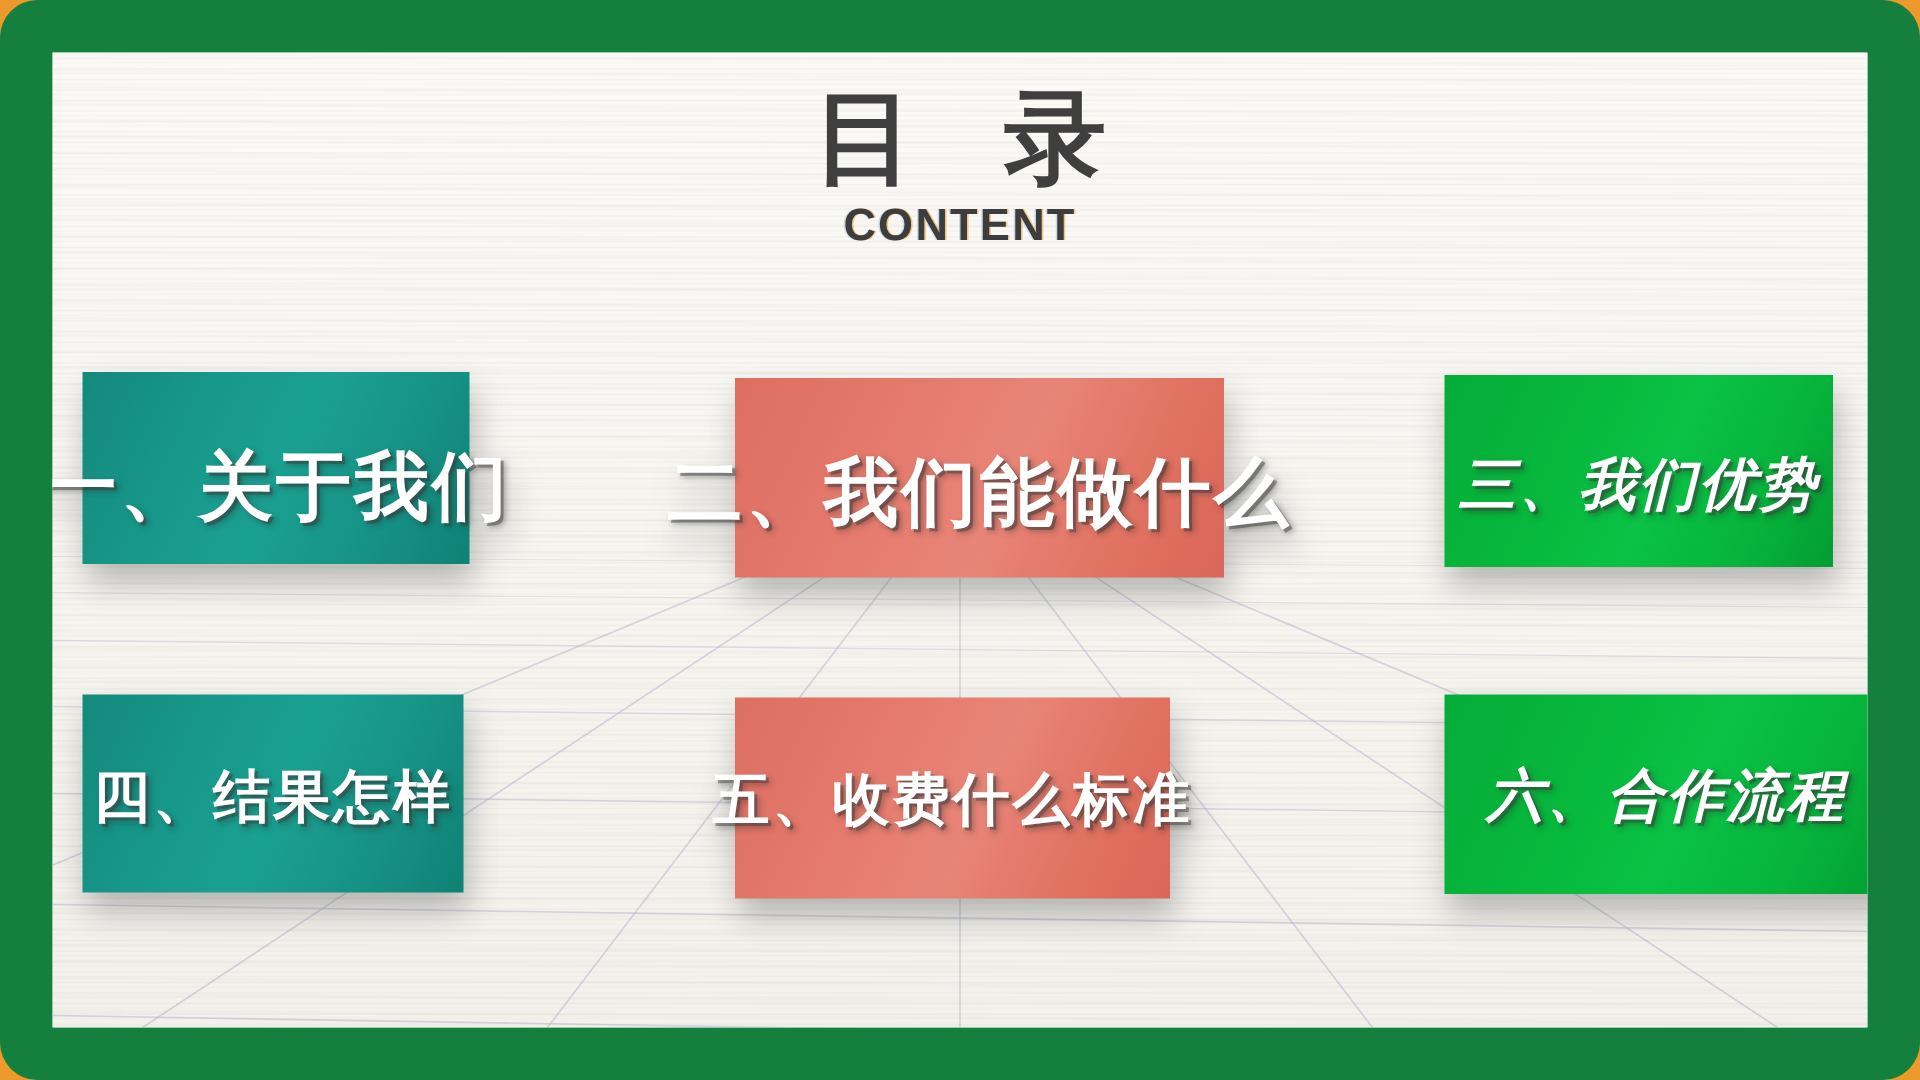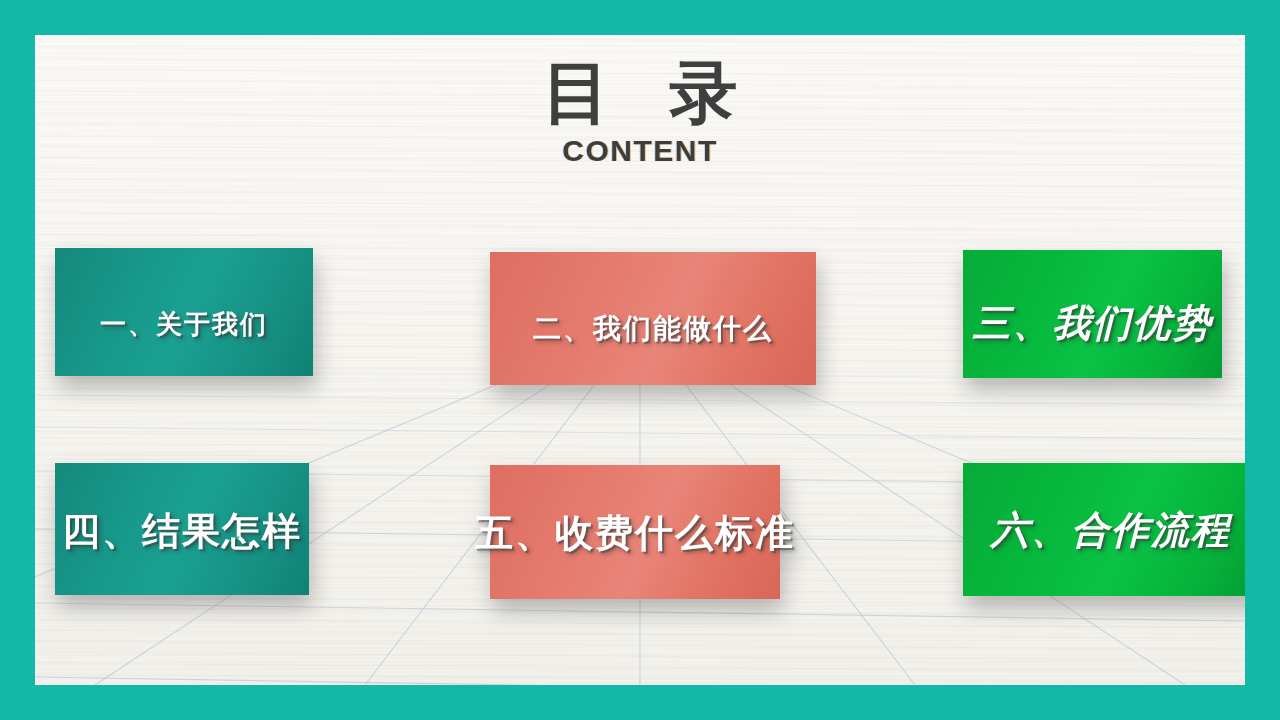--- a/index.html
+++ b/index.html
@@ -12,22 +12,23 @@
   body {
     font-family: "Liberation Sans", "DejaVu Sans", sans-serif;
     background: #ec9a2c;
   }
 
   
   #slide {
     position: relative;
     width: 1280px;
     height: 720px;
-    background: #14b8a6;
+    background: #15803d;
     box-sizing: border-box;
+    border-radius: 25px;
   }
 
   #canvas {
     position: absolute;
     left: 35px;
     top: 35px;
     width: 1210px;
     height: 650px;
     overflow: hidden;
     background: #f7f6f2;
@@ -124,24 +125,24 @@
     background: linear-gradient(115deg, #dd6e62 0%, #e4796c 30%, #e88578 55%, #e0705f 82%, #d9665a 100%);
   }
   
   .card.green {
     background: linear-gradient(115deg, #06ab38 0%, #07b83d 32%, #0ac245 55%, #06b33b 80%, #039c33 100%);
     font-style: italic;
   }
 
   
   #card-1 { left: 20px; top: 213px; width: 258px; height: 128px; }
-  #card-1 .card-label { font-size: 26px; letter-spacing: 2px; transform: translateY(12px); }
+  #card-1 .card-label { font-size: 50px; letter-spacing: 2px; transform: translateY(12px); }
 
   #card-2 { left: 455px; top: 217px; width: 326px; height: 133px; }
-  #card-2 .card-label { font-size: 28px; letter-spacing: 2px; transform: translateY(10px); }
+  #card-2 .card-label { font-size: 50px; letter-spacing: 2px; transform: translateY(10px); }
 
   #card-3 { left: 928px; top: 215px; width: 259px; height: 128px; }
   #card-3 .card-label { font-size: 38px; letter-spacing: 2px; transform: translateY(9px); }
 
   #card-4 { left: 20px; top: 428px; width: 254px; height: 132px; }
   #card-4 .card-label { font-size: 38px; letter-spacing: 2px; transform: translateY(2px); }
 
   #card-5 { left: 455px; top: 430px; width: 290px; height: 134px; }
   #card-5 .card-label { font-size: 38px; letter-spacing: 2px; transform: translateY(1px); }
 

